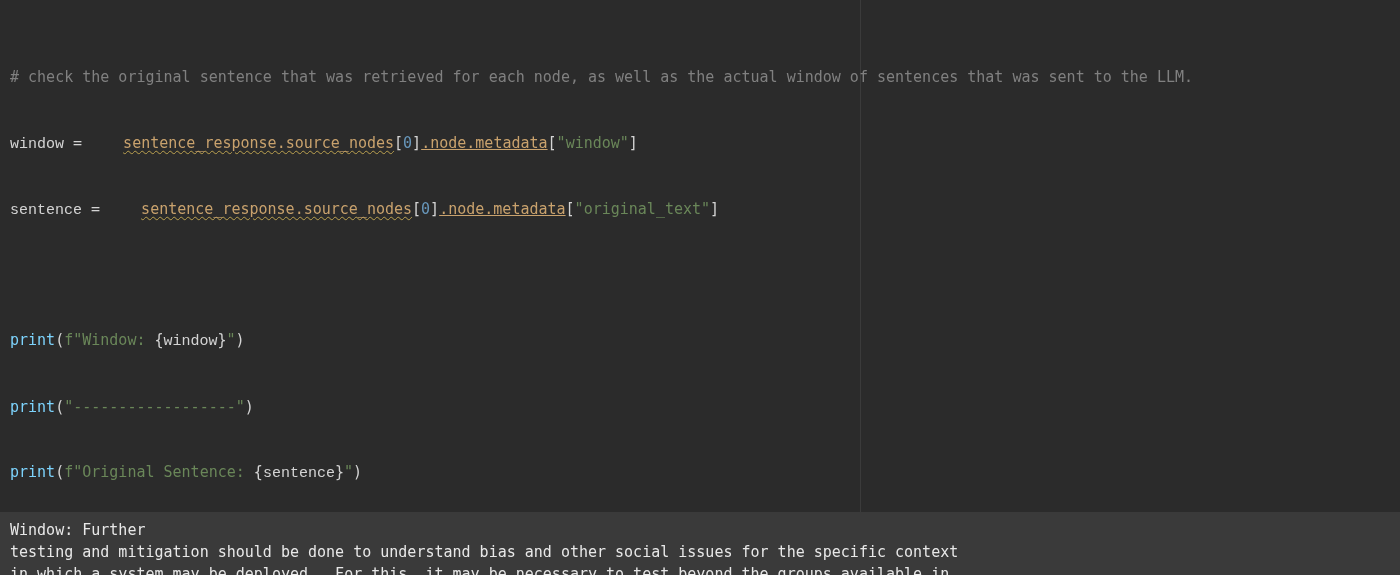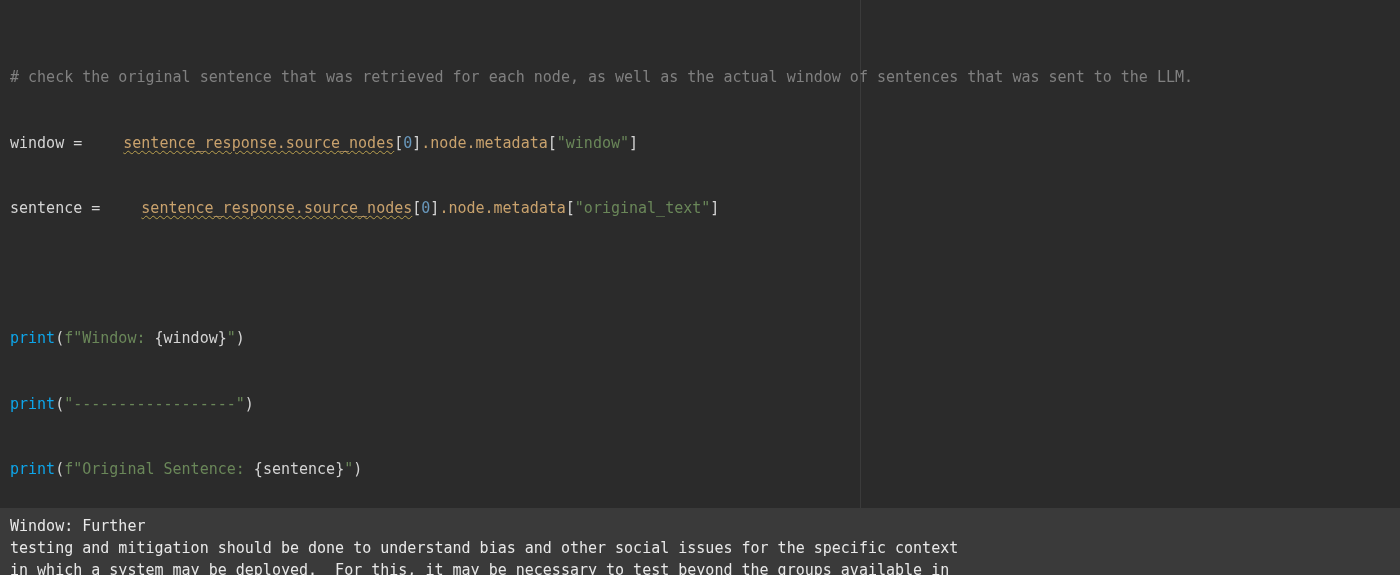--- a/index.html
+++ b/index.html
@@ -28,26 +28,26 @@
     opacity:.4;
   }
   .output-area {
     background:#3a3a3a;
     padding:8px 10px;
     color:#e8e8e8;
     white-space:pre-wrap;
     font-size:15px;
   }
   .tok-comment { color:#808080; font-style:normal; }
-  .tok-var     { color:#d4d4d4; }
+  .tok-var     { color:#d4d4d4;font-family:Liberation Mono, monospace; }
   .tok-op      { color:#d4d4d4; }
-  .tok-attr    { color:#c9a26d; }
+  .tok-attr    { color:#c9a26d;text-decoration:underline; }
   .tok-idx     { color:#6897bb; }
   .tok-str     { color:#6a8759; }
-  .tok-func    { color:#0ea5e9;text-align:right; }
+  .tok-func    { color:#7dd3fc;text-align:right; }
   .tok-brace   { color:#d4d4d4; }
   .underline-warn {
     text-decoration: underline wavy #bba14f;
     text-decoration-thickness:1px;
     text-underline-offset:2px;
     margin-left:32px;
   }
   .code-line { display:block; }
 </style>
 </head>

